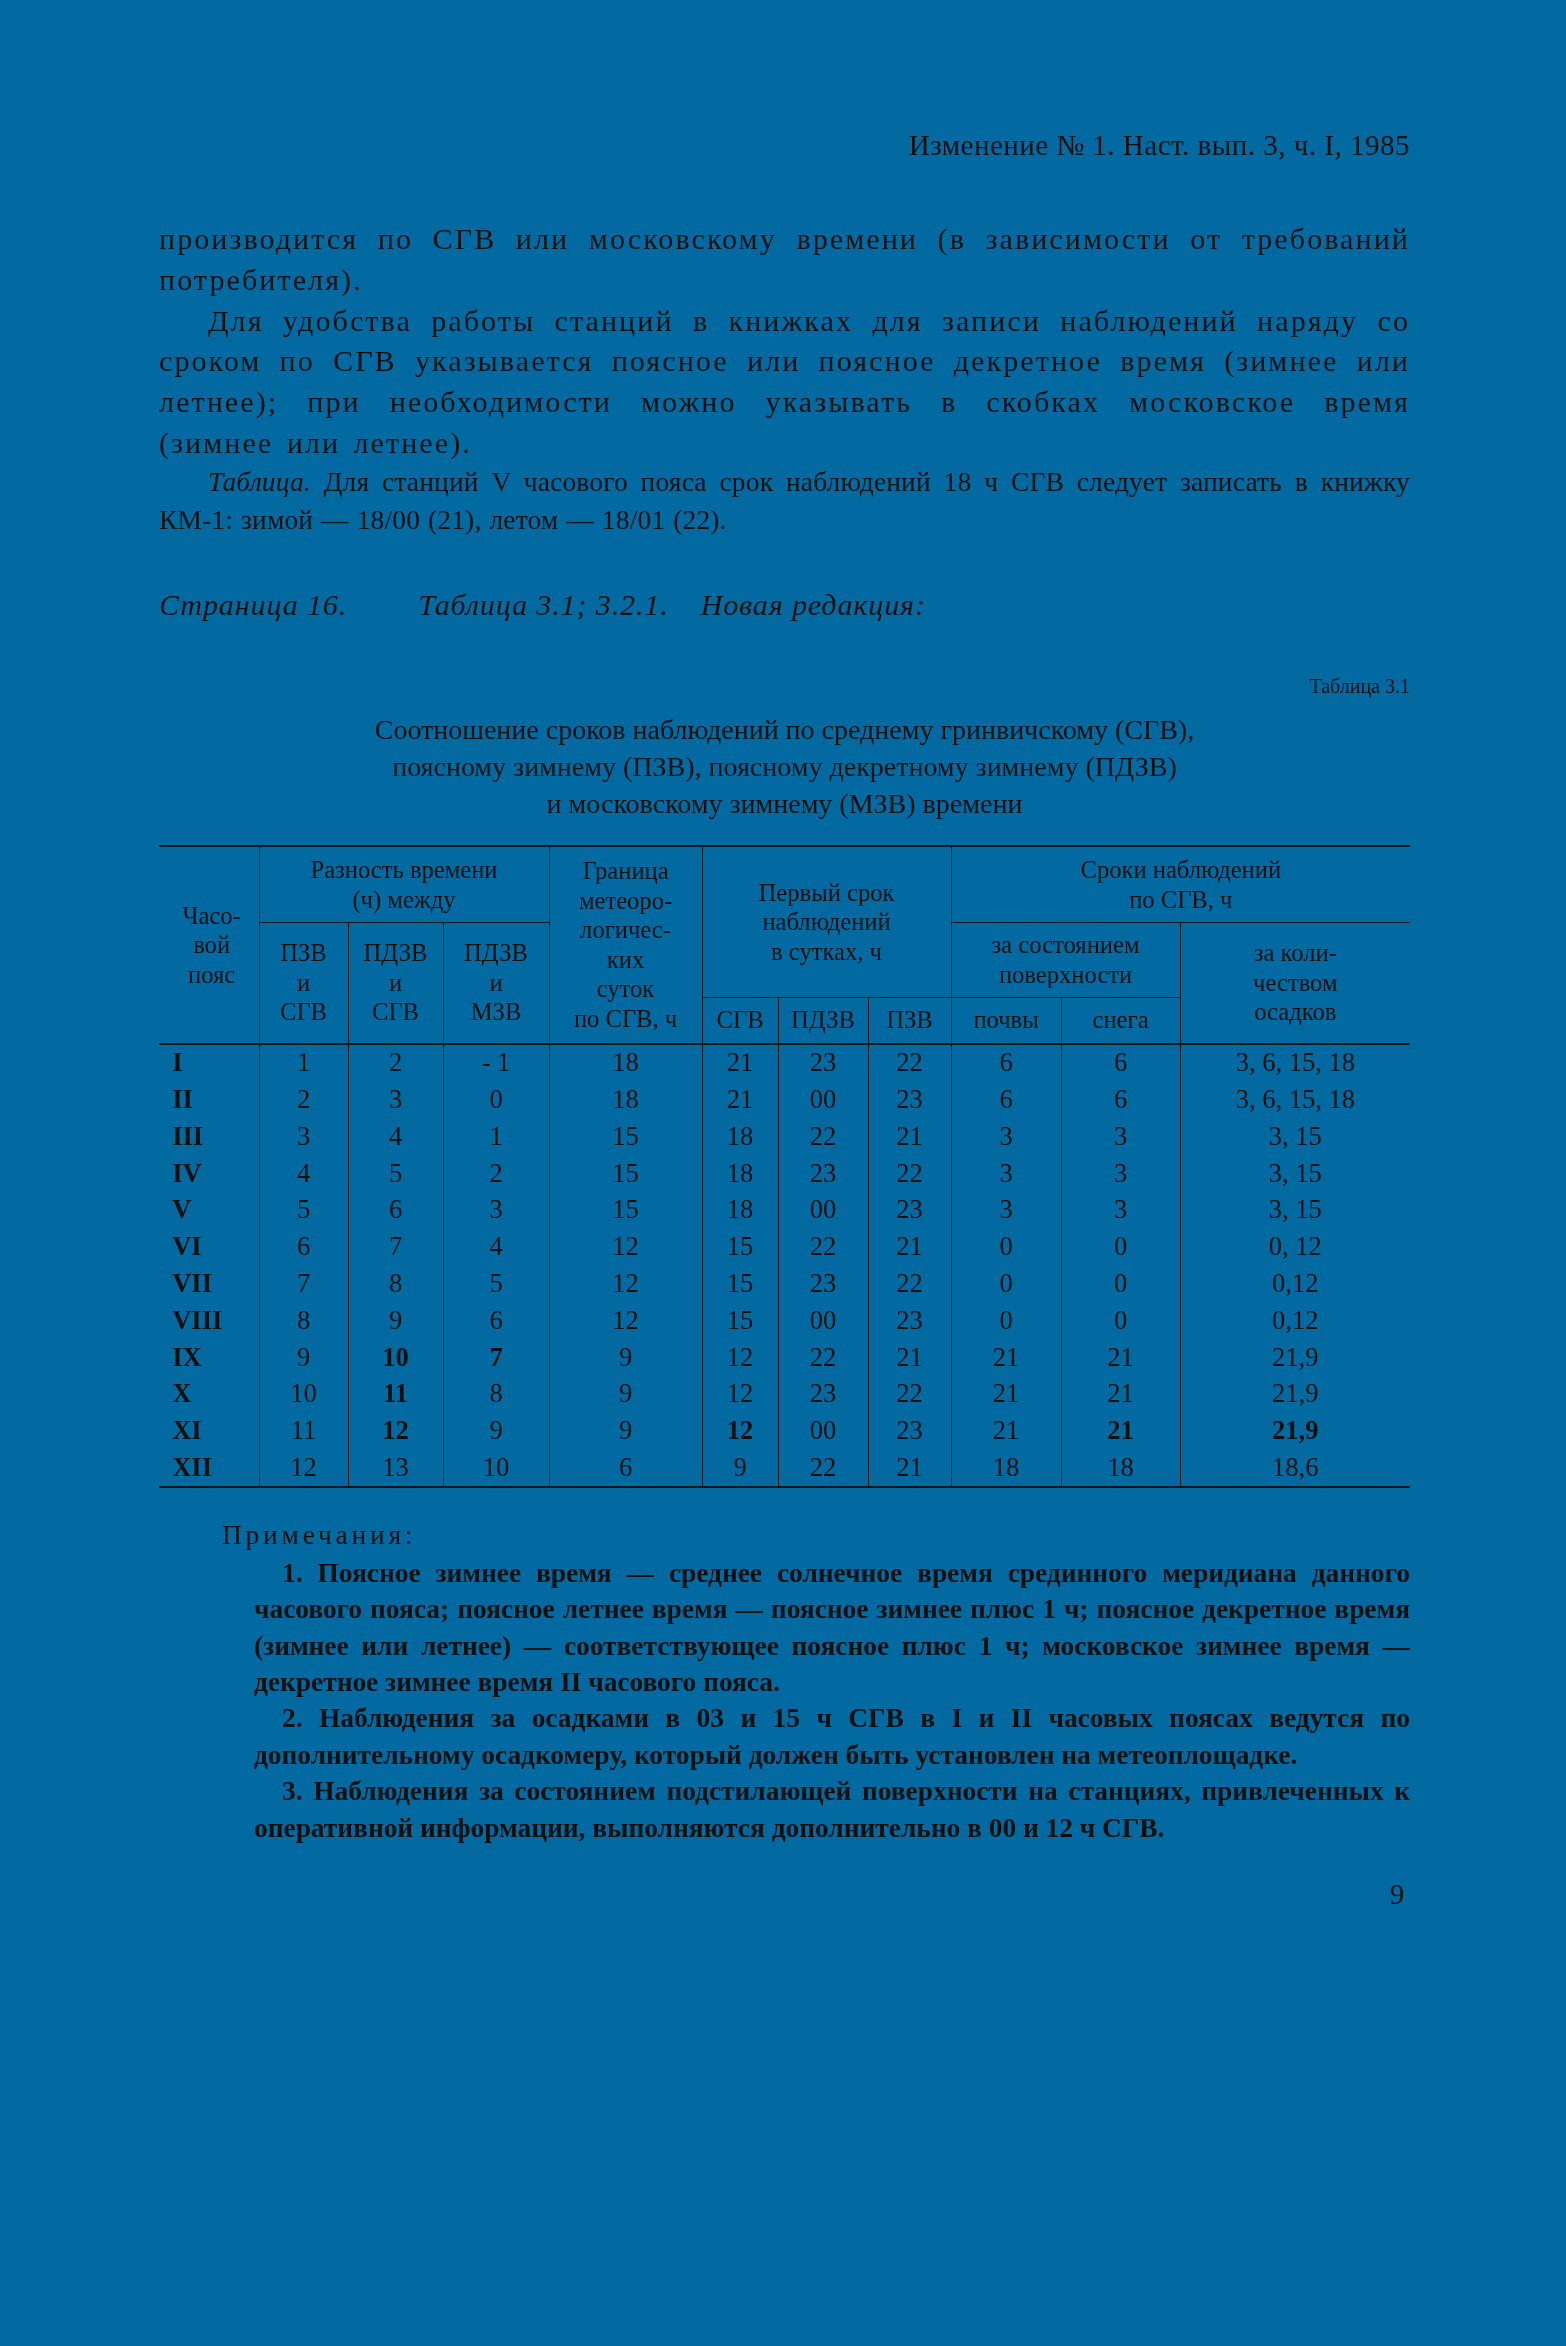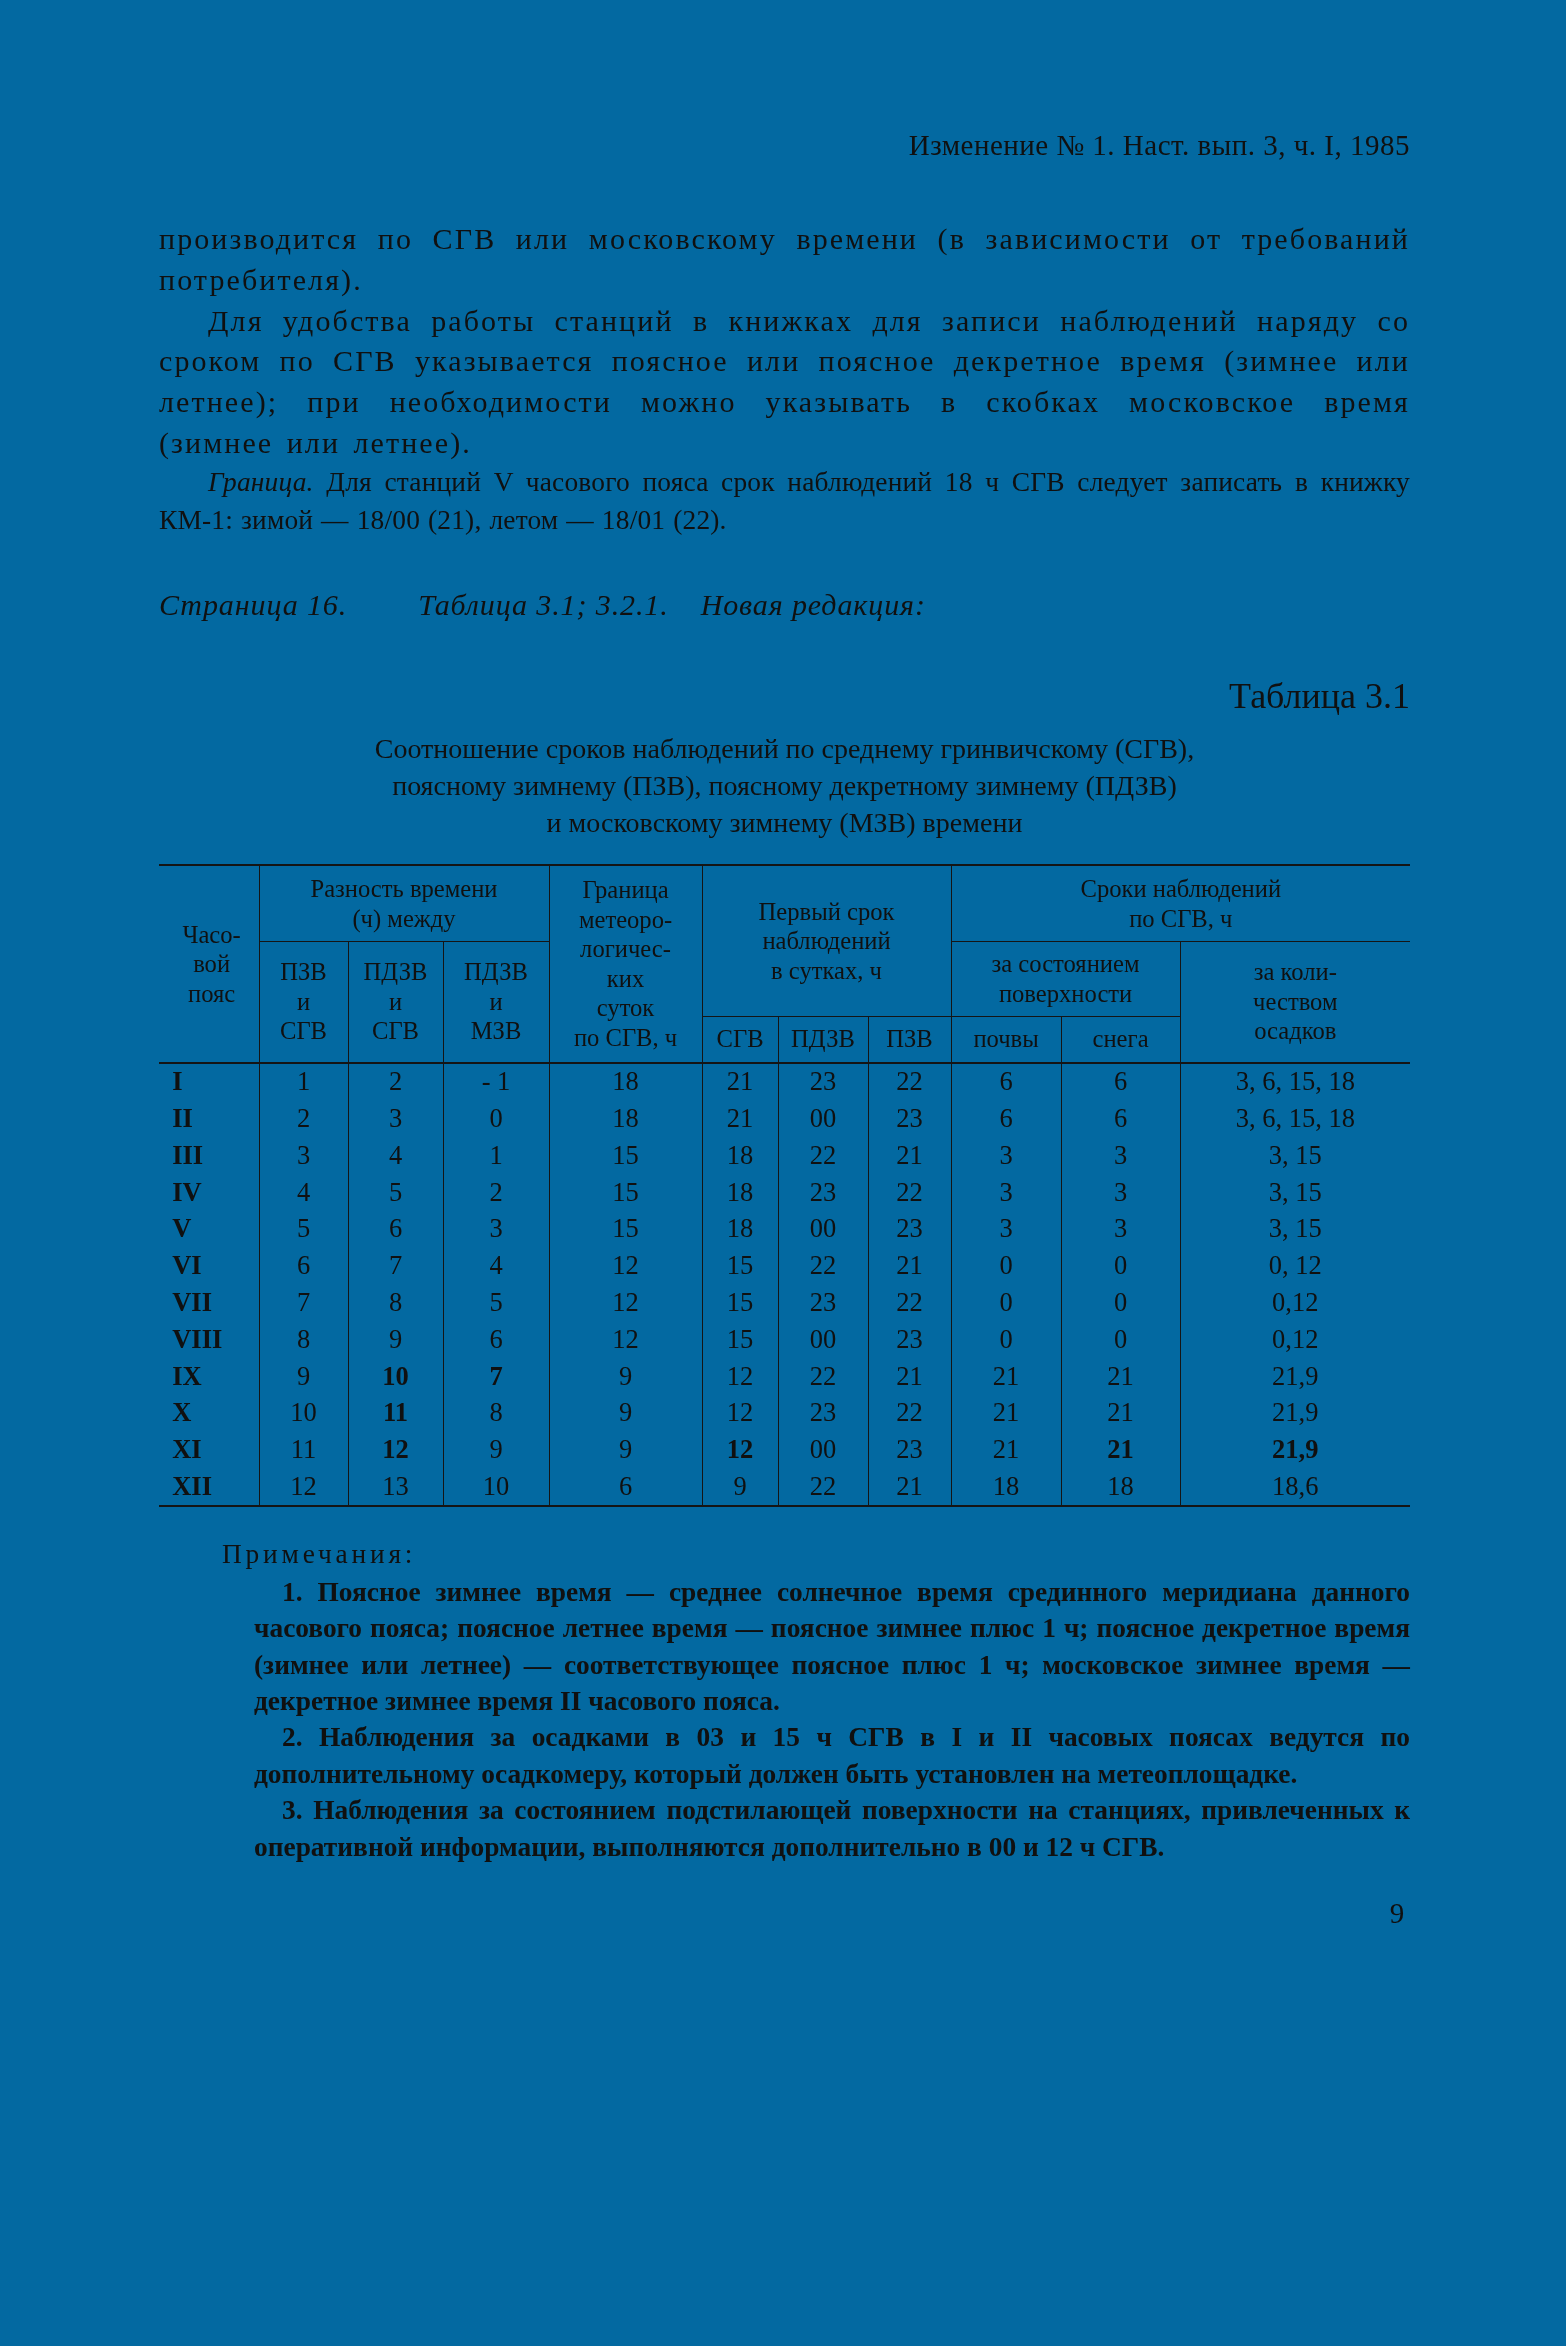--- a/index.html
+++ b/index.html
@@ -44,21 +44,21 @@
     font-style: italic;
     font-size: 30px;
     letter-spacing: 0.9px;
     margin: 49px 0 0 0;
   }
   .seg1 { margin-right: 71px; }
   .seg2 { margin-right: 32px; }
 
   .table-label {
     text-align: right;
-    font-size: 36px;
+    font-size: 20px;
     margin-top: 53px;
   }
   .table-title {
     text-align: center;
     font-size: 28px;
     line-height: 1.32;
     margin-top: 13.2px;
   }
 
   table.obs-table {
@@ -128,21 +128,21 @@
 </head>
 <body>
 
 <div class="page">
   <div class="content">
 
     <div class="header-line">Изменение № 1. Наст. вып. 3, ч. I, 1985</div>
 
     <p class="para">производится по СГВ или московскому времени (в зависимости от требований потребителя).</p>
     <p class="para indent">Для удобства работы станций в книжках для записи наблюдений наряду со сроком по СГВ указывается поясное или поясное декретное время (зимнее или летнее); при необходимости можно указывать в скобках московское время (зимнее или летнее).</p>
-    <p class="example"><span class="it">Граница.</span> <span>Для станций V часового пояса срок наблюдений 18 ч СГВ следует записать в книжку КМ-1: зимой — 18/00 (21), летом — 18/01 (22).</span></p>
+    <p class="example"><span class="it">Таблица.</span> <span>Для станций V часового пояса срок наблюдений 18 ч СГВ следует записать в книжку КМ-1: зимой — 18/00 (21), летом — 18/01 (22).</span></p>
 
     <p class="section-line"><span class="seg1">Страница 16.</span><span class="seg2">Таблица 3.1; 3.2.1.</span><span>Новая редакция:</span></p>
 
     <div class="table-label">Таблица 3.1</div>
 
     <div class="table-title">
       <div>Соотношение сроков наблюдений по среднему гринвичскому (СГВ),</div>
       <div>поясному зимнему (ПЗВ), поясному декретному зимнему (ПДЗВ)</div>
       <div>и московскому зимнему (МЗВ) времени</div>
     </div>

